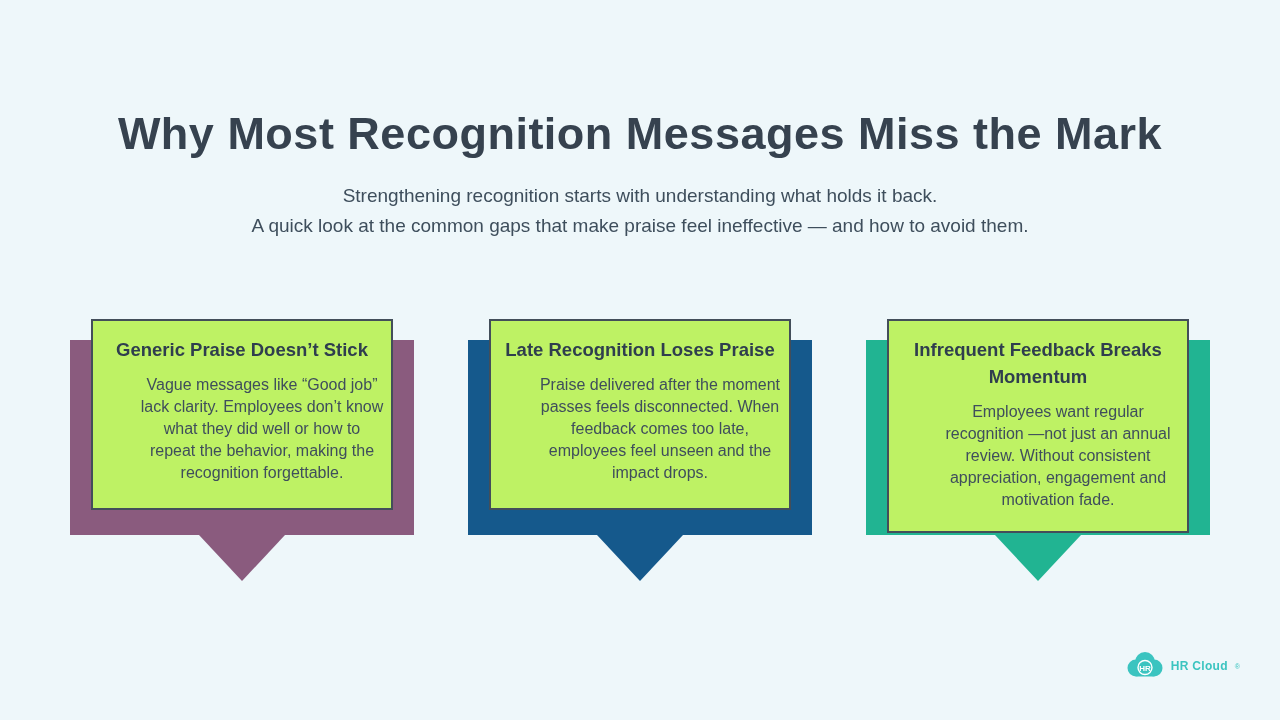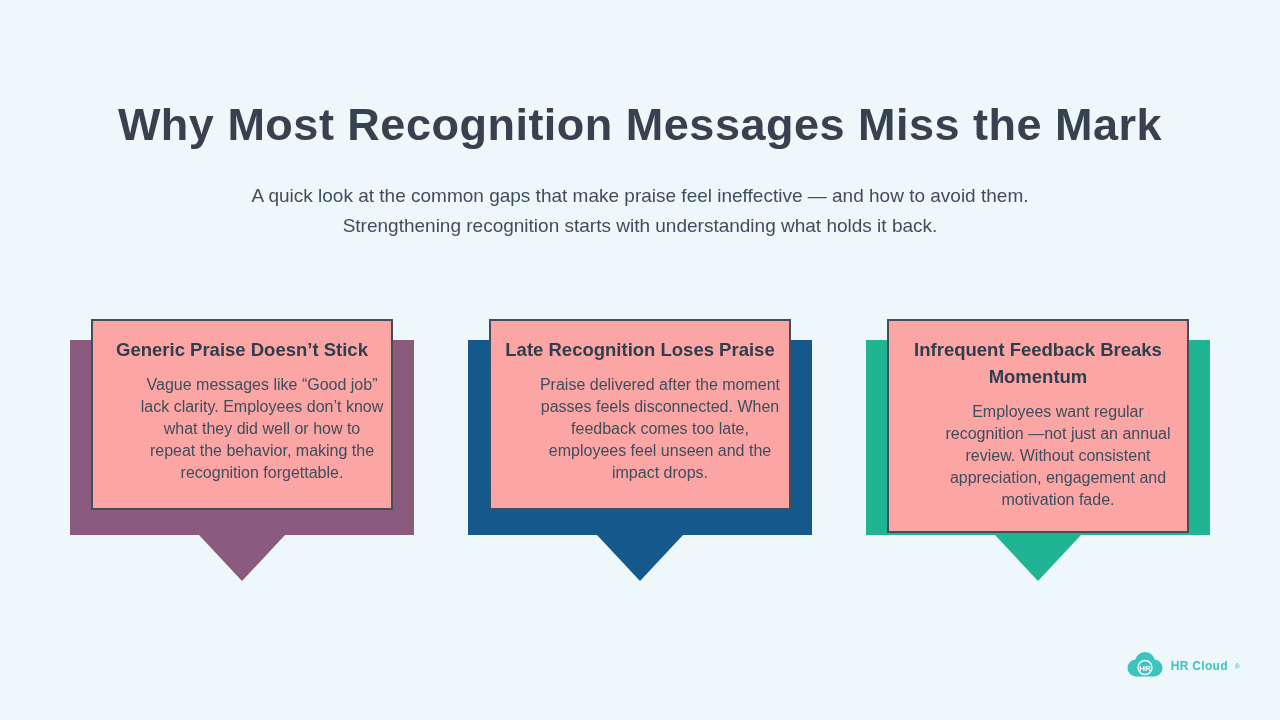--- a/index.html
+++ b/index.html
@@ -9,21 +9,21 @@
   .canvas {
     position: relative;
     width: 1280px;
     height: 720px;
     background: #eef7fa;
     overflow: hidden;
   }
 
   .title {
     position: absolute;
-    top: 99px;
+    top: 108px;
     left: 0;
     width: 100%;
     text-align: center;
     font-size: 45px;
     font-weight: bold;
     letter-spacing: 0.5px;
     color: #36424f;
   }
 
   .subtitle {
@@ -72,21 +72,21 @@
     border-right: 43px solid transparent;
     border-top: 46px solid #000; 
   }
 
   .card-panel {
     position: absolute;
     top: 0;
     left: 21px;
     width: 302px;
     min-height: 191px;
-    background: #fca5a5;
+    background: #bef264;
     border: 2px solid #434e5a;
     padding: 15px 7px 20px 7px;
     text-align: center;
   }
 
   .card-heading {
     font-size: 18.5px;
     line-height: 27px;
     font-weight: bold;
     color: #2f3e4e;
@@ -123,22 +123,22 @@
   }
 </style>
 </head>
 <body>
 
 <div class="canvas">
 
   <h1 class="title" style="color: rgb(54, 66, 79);">Why Most Recognition Messages Miss the Mark</h1>
 
   <div class="subtitle">
+    <div>Strengthening recognition starts with understanding what holds it back.</div>
     <div>A quick look at the common gaps that make praise feel ineffective — and how to avoid them.</div>
-    <div>Strengthening recognition starts with understanding what holds it back.</div>
   </div>
 
   <div class="cards">
 
     <div class="card-group">
       <div class="card-block" style="background: rgb(138, 91, 126);"></div>
       <div class="card-tail" style="border-top-color: rgb(138, 91, 126);"></div>
       <div class="card-panel">
         <div class="card-heading">Generic Praise Doesn’t Stick</div>
         <div class="card-body">Vague messages like “Good job” lack clarity. Employees don’t know what they did well or how to repeat the behavior, making the recognition forgettable.</div>

